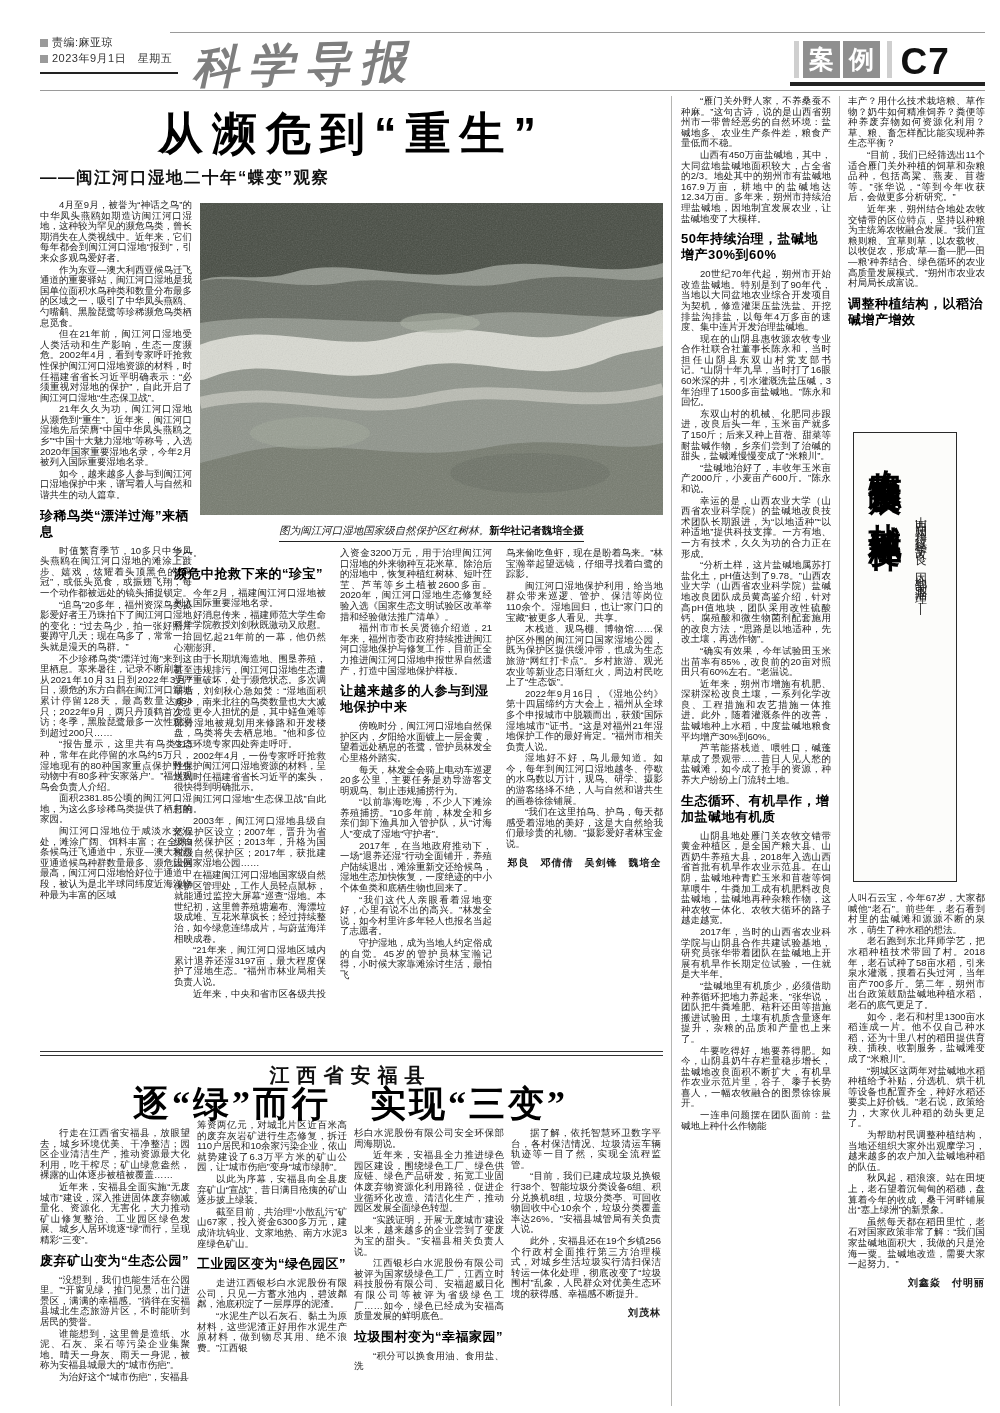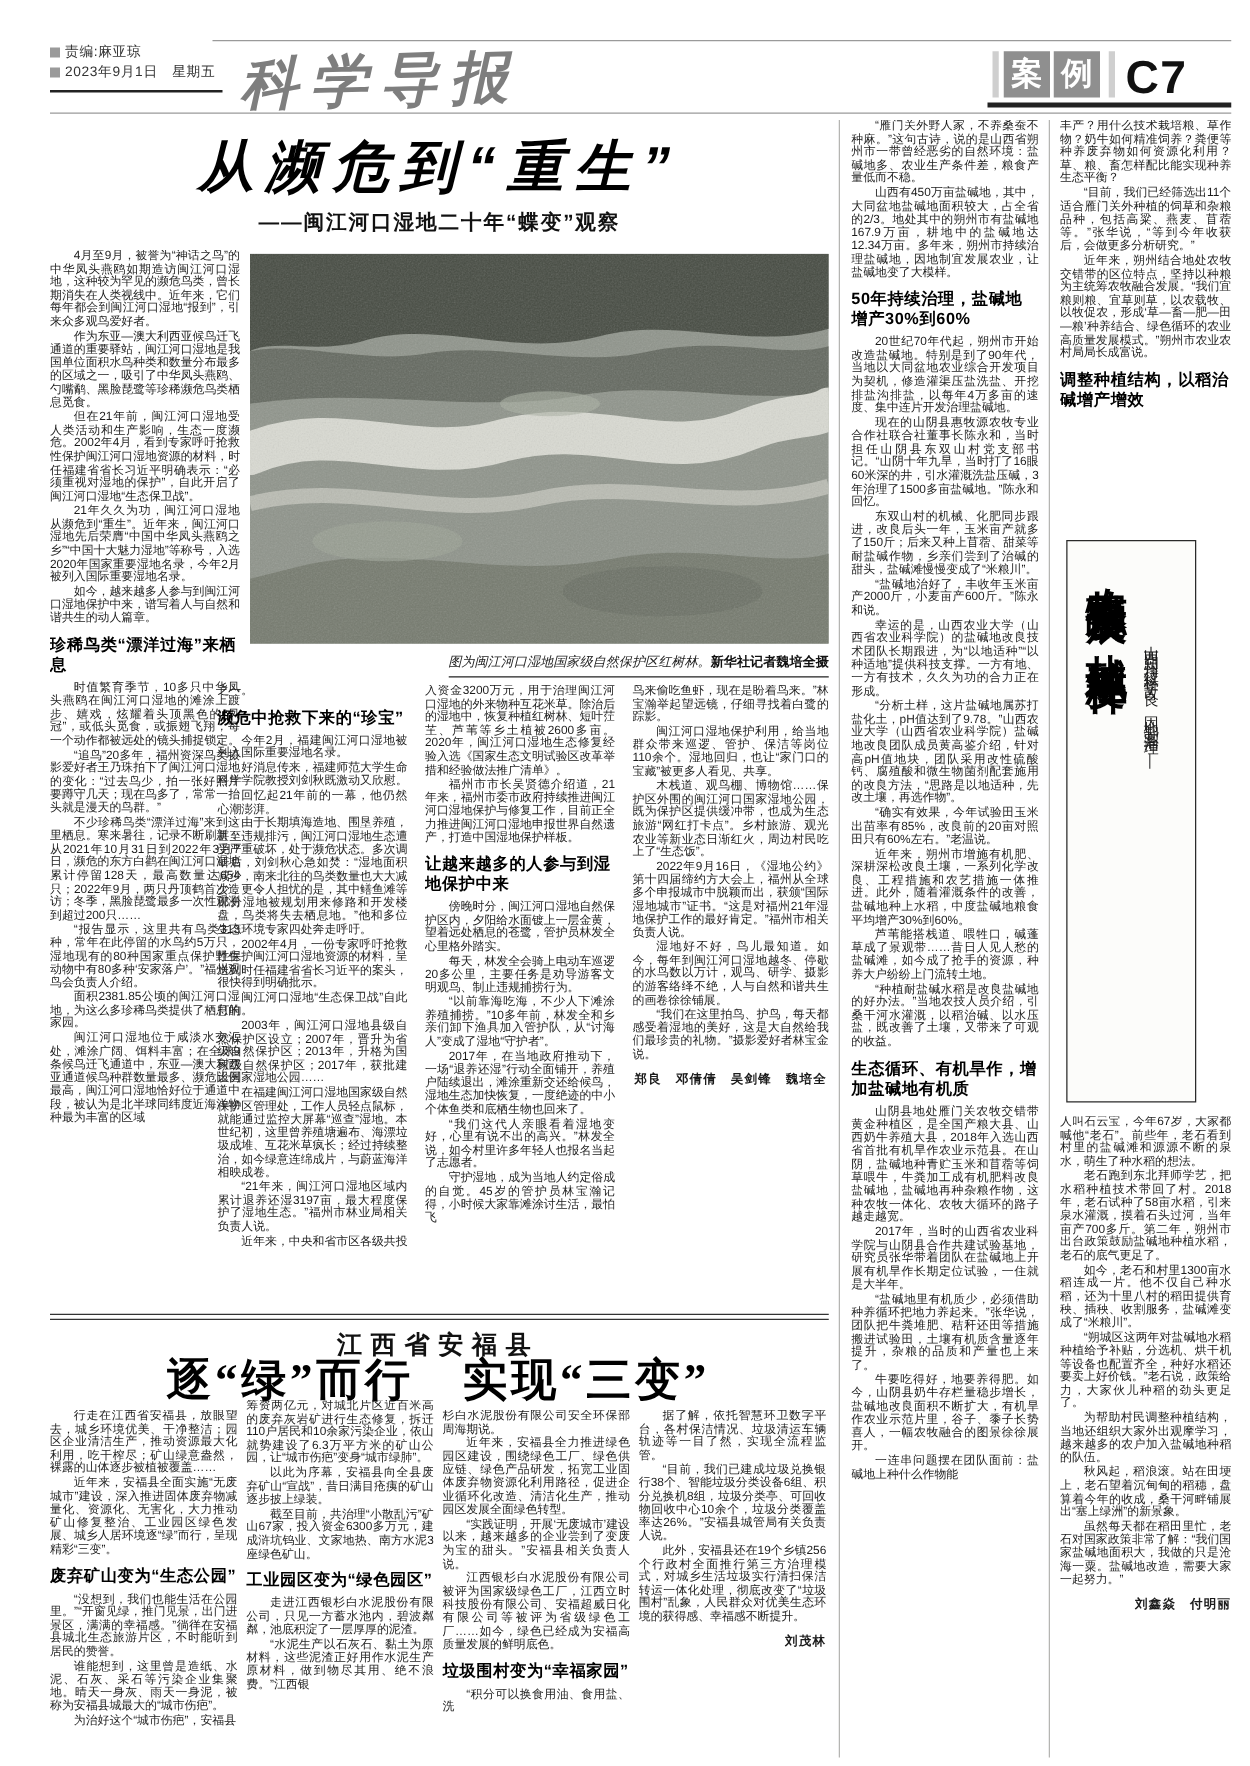--- a/index.html
+++ b/index.html
@@ -11,22 +11,22 @@
   .sq{display:inline-block;width:8px;height:8px;background:#9a9a9a;margin-right:4px;vertical-align:middle;}
   .masthead{font-family:"Liberation Serif",serif;font-style:italic;font-weight:bold;
             font-size:46px;color:#7e7e7e;letter-spacing:10px;transform:rotate(-1.5deg);}
   .secbox{display:inline-block;width:37px;height:37px;background:#8f8f8f;color:#fff;
           font-size:25px;font-weight:bold;text-align:center;line-height:37px;margin-right:3px;}
   .secbar{display:inline-block;width:5px;height:37px;background:#cfcfcf;margin:0 4px;vertical-align:top;}
   .pageno{font-size:37px;font-weight:bold;color:#111;letter-spacing:1px;}
   .rule{background:#9a9a9a;}
   .rule-dark{background:#222;}
   
-  .hl1{width:623px;text-align:center;font-size:45px;font-weight:900;letter-spacing:9px;color:#000;font-style:italic;}
-  .hl1-sub{width:623px;text-align:center;font-size:16.5px;font-weight:bold;letter-spacing:1.5px;color:#111;}
+  .hl1{width:623px;text-align:center;font-size:45px;font-weight:900;letter-spacing:9px;color:#000;}
+  .hl1-sub{width:623px;text-align:left;font-size:16.5px;font-weight:bold;letter-spacing:1.5px;color:#111;}
   .col{overflow:hidden;}
   .para{font-size:9.5px;line-height:10.6px;text-align:justify;text-indent:2em;margin:0 0 1px 0;color:#1c1c1c;}
   .para.cont{text-indent:0;}
   .subhead{font-size:13px;font-weight:bold;line-height:16px;margin:7px 0 6px 0;color:#000;letter-spacing:.5px;}
   .byline{font-size:10px;font-weight:bold;text-align:center;margin-top:6px;letter-spacing:1px;}
   .caption-wrap{width:463px;text-align:right;}
   .caption-inner{display:inline-block;border-bottom:1.5px solid #222;padding-bottom:3px;}
   .caption{font-size:10.5px;font-style:italic;color:#222;}
   .credit{font-size:10.5px;font-weight:bold;color:#111;}
   
@@ -81,21 +81,21 @@
       <path d="M0,78 C40,70 90,88 140,80 C200,70 260,92 320,78 C380,66 430,84 463,74 V110 C400,122 330,100 260,114 C180,128 90,106 0,120 Z" fill="#5d6258" opacity="0.85"></path>
       <path d="M0,160 C70,130 130,170 200,150 C280,128 330,170 400,140 C430,128 450,132 463,124" fill="none" stroke="#d9dad2" stroke-width="34" stroke-linecap="round"></path>
       <path d="M0,200 C80,180 150,214 230,196 C310,178 380,210 463,186" fill="none" stroke="#c4c6bd" stroke-width="12" opacity="0.8"></path>
       <path d="M40,250 C120,230 200,262 290,244 C360,230 420,252 463,240 V312 H0 V260 Z" fill="#767b6f"></path>
       <ellipse cx="110" cy="230" rx="60" ry="16" fill="#9ba295" opacity="0.7"></ellipse>
       <ellipse cx="330" cy="270" rx="80" ry="20" fill="#6a6f64" opacity="0.7"></ellipse>
       <ellipse cx="240" cy="120" rx="40" ry="10" fill="#aab0a4" opacity="0.6"></ellipse>
       <rect width="463" height="312" filter="url(#grain)" opacity="0.22"></rect>
     </svg>
   </div>
-  <div class="abs caption-wrap" style="left:200px;top:520px;">
+  <div class="abs caption-wrap" style="left:200px;top:520px;text-align:center;">
     <span class="caption-inner">
       <span class="caption">图为闽江河口湿地国家级自然保护区红树林。</span><span class="credit">新华社记者魏培全摄</span>
     </span>
   </div>
 
   <div class="abs col" style="left:40px;top:200px;width:152px;height:845px;">
     <div>
         <p class="para">4月至9月，被誉为“神话之鸟”的中华凤头燕鸥如期造访闽江河口湿地，这种较为罕见的濒危鸟类，曾长期消失在人类视线中。近年来，它们每年都会到闽江河口湿地“报到”，引来众多观鸟爱好者。</p>
         <p class="para">作为东亚—澳大利西亚候鸟迁飞通道的重要驿站，闽江河口湿地是我国单位面积水鸟种类和数量分布最多的区域之一，吸引了中华凤头燕鸥、勺嘴鹬、黑脸琵鹭等珍稀濒危鸟类栖息觅食。</p>
         <p class="para">但在21年前，闽江河口湿地受人类活动和生产影响，生态一度濒危。2002年4月，看到专家呼吁抢救性保护闽江河口湿地资源的材料，时任福建省省长习近平明确表示：“必须重视对湿地的保护”，自此开启了闽江河口湿地“生态保卫战”。</p>
@@ -171,21 +171,20 @@
     <div>
         <p class="para">20世纪70年代起，朔州市开始改造盐碱地。特别是到了90年代，当地以大同盆地农业综合开发项目为契机，修造灌渠压盐洗盐、开挖排盐沟排盐，以每年4万多亩的速度、集中连片开发治理盐碱地。</p>
         <p class="para">现在的山阴县惠牧源农牧专业合作社联合社董事长陈永和，当时担任山阴县东双山村党支部书记。“山阴十年九旱，当时打了16眼60米深的井，引水灌溉洗盐压碱，3年治理了1500多亩盐碱地。”陈永和回忆。</p>
         <p class="para">东双山村的机械、化肥同步跟进，改良后头一年，玉米亩产就多了150斤；后来又种上苜蓿、甜菜等耐盐碱作物，乡亲们尝到了治碱的甜头，盐碱滩慢慢变成了“米粮川”。</p>
         <p class="para">“盐碱地治好了，丰收年玉米亩产2000斤，小麦亩产600斤。”陈永和说。</p>
         <p class="para">幸运的是，山西农业大学（山西省农业科学院）的盐碱地改良技术团队长期跟进，为“以地适种”“以种适地”提供科技支撑。一方有地、一方有技术，久久为功的合力正在形成。</p>
         <p class="para">“分析土样，这片盐碱地属苏打盐化土，pH值达到了9.78。”山西农业大学（山西省农业科学院）盐碱地改良团队成员黄高鉴介绍，针对高pH值地块，团队采用改性硫酸钙、腐殖酸和微生物菌剂配套施用的改良方法，“思路是以地适种，先改土壤，再选作物”。</p>
         <p class="para">“确实有效果，今年试验田玉米出苗率有85%，改良前的20亩对照田只有60%左右。”老温说。</p>
         <p class="para">近年来，朔州市增施有机肥、深耕深松改良土壤，一系列化学改良、工程措施和农艺措施一体推进。此外，随着灌溉条件的改善，盐碱地种上水稻，中度盐碱地粮食平均增产30%到60%。</p>
         <p class="para">芦苇能搭栈道、喂牲口，碱蓬草成了景观带……昔日人见人愁的盐碱滩，如今成了抢手的资源，种养大户纷纷上门流转土地。</p>
-        <p class="para">“种植耐盐碱水稻是改良盐碱地的好办法。”当地农技人员介绍，引桑干河水灌溉，以稻治碱、以水压盐，既改善了土壤，又带来了可观的收益。</p>
       </div>
     <h3 class="subhead">生态循环、有机旱作，增加盐碱地有机质</h3>
     <div>
         <p class="para">山阴县地处雁门关农牧交错带黄金种植区，是全国产粮大县、山西奶牛养殖大县，2018年入选山西省首批有机旱作农业示范县。在山阴，盐碱地种青贮玉米和苜蓿等饲草喂牛，牛粪加工成有机肥料改良盐碱地，盐碱地再种杂粮作物，这种农牧一体化、农牧大循环的路子越走越宽。</p>
         <p class="para">2017年，当时的山西省农业科学院与山阴县合作共建试验基地，研究员张华带着团队在盐碱地上开展有机旱作长期定位试验，一住就是大半年。</p>
         <p class="para">“盐碱地里有机质少，必须借助种养循环把地力养起来。”张华说，团队把牛粪堆肥、秸秆还田等措施搬进试验田，土壤有机质含量逐年提升，杂粮的品质和产量也上来了。</p>
         <p class="para">牛要吃得好，地要养得肥。如今，山阴县奶牛存栏量稳步增长，盐碱地改良面积不断扩大，有机旱作农业示范片里，谷子、黍子长势喜人，一幅农牧融合的图景徐徐展开。</p>
         <p class="para">一连串问题摆在团队面前：盐碱地上种什么作物能</p>
       </div>
   </div>

